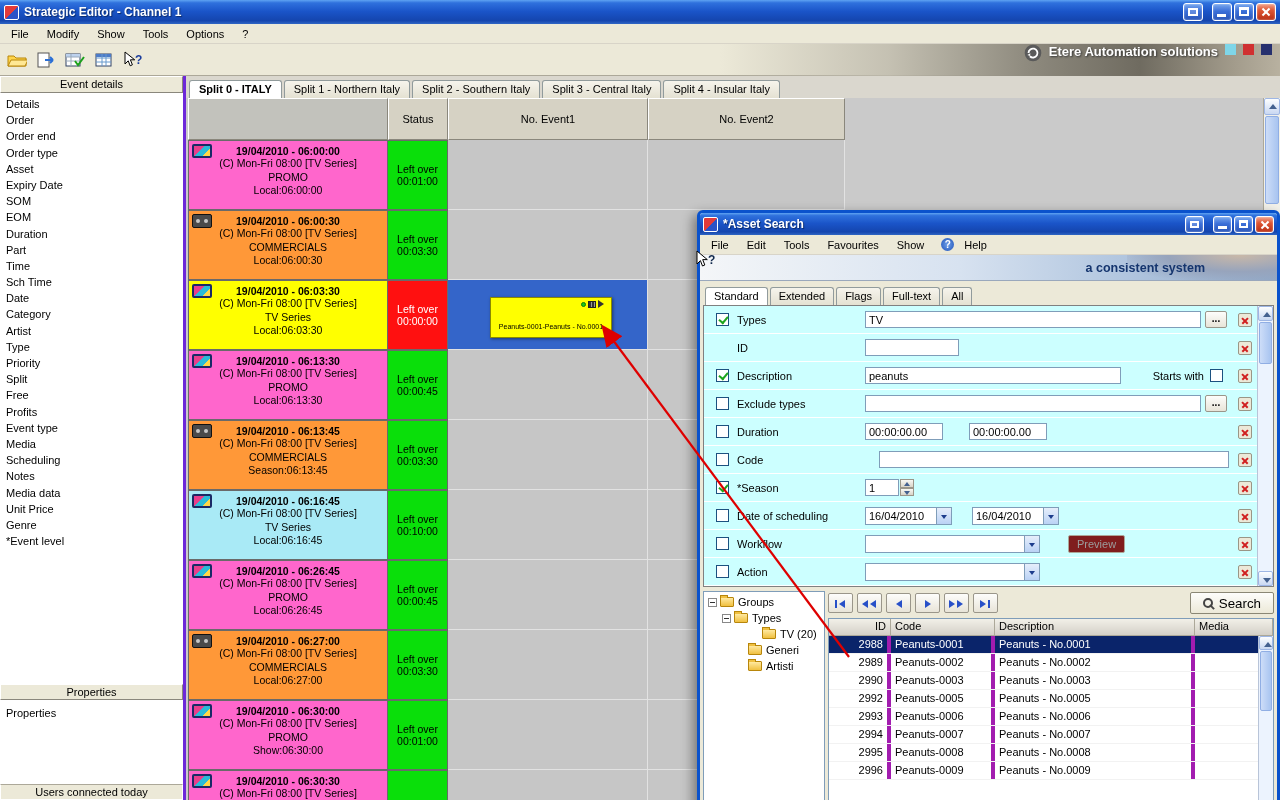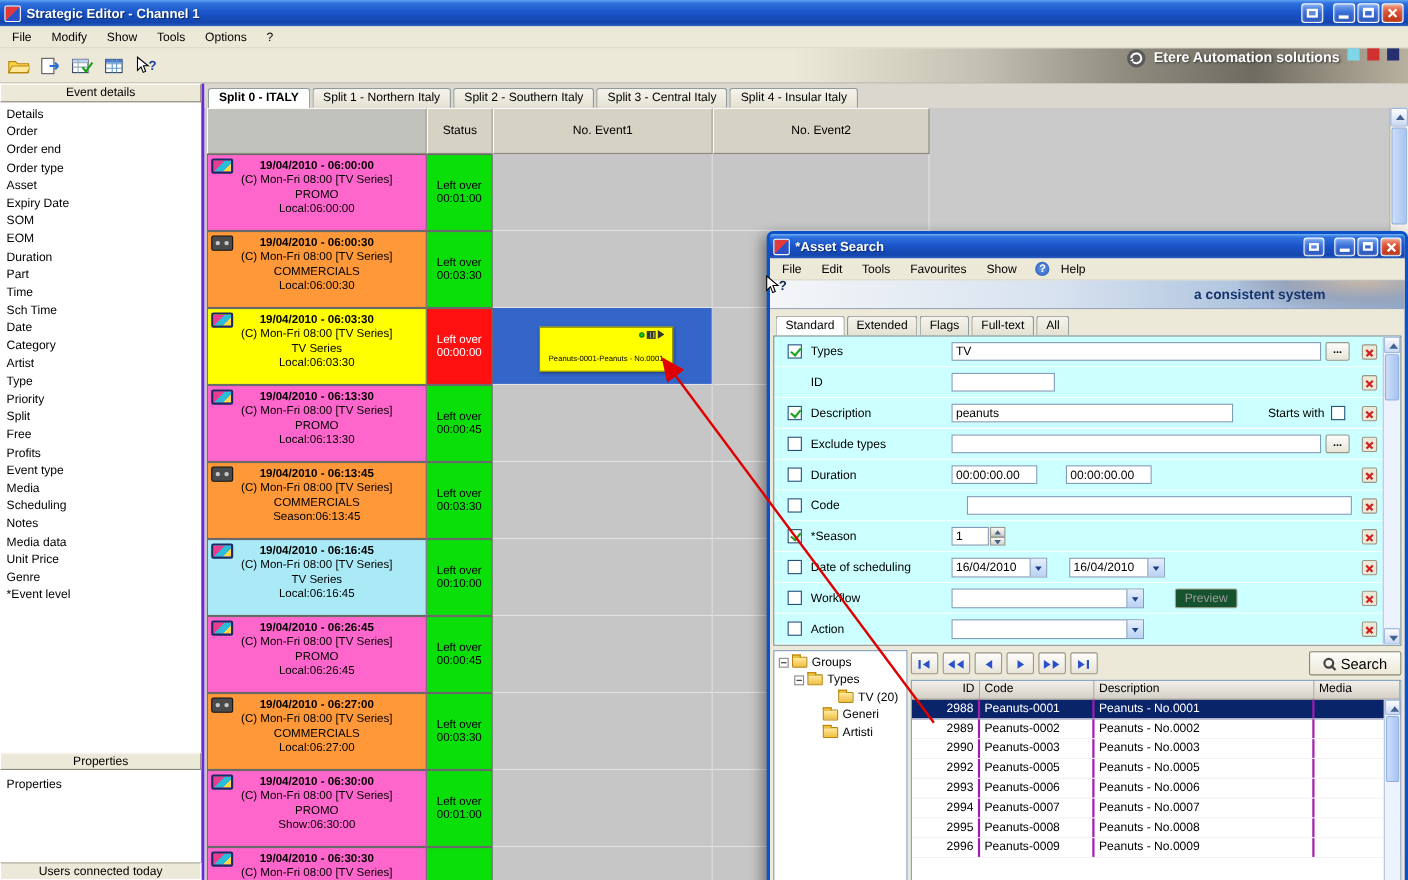--- a/index.html
+++ b/index.html
@@ -123,21 +123,21 @@
   .spin{display:inline-flex;flex-direction:column;width:14px;height:17px;margin-left:1px}
   .spin span{position:relative;flex:1;border:1px solid #9A968A;background:linear-gradient(#F8F8F4,#D8D4C8)}
   .spin .su::after{content:"";position:absolute;left:3px;top:2px;border-left:3px solid transparent;border-right:3px solid transparent;border-bottom:4px solid #44618F}
   .spin .sd::after{content:"";position:absolute;left:3px;top:2px;border-left:3px solid transparent;border-right:3px solid transparent;border-top:4px solid #44618F}
   .combo{display:inline-flex;height:18px;border:1px solid #7F9DB9;background:#fff}
   .combo .cval{width:70px;font-size:11px;line-height:16px;padding:0 3px}
   .combo.wide .cval{width:158px}
   .cbtnx{position:relative;width:15px;background:linear-gradient(#E6EEFB,#BAD2F5);border-left:1px solid #7F9DB9}
   .cbtnx::after{content:"";position:absolute;left:3.5px;top:7px;border-left:3.5px solid transparent;border-right:3.5px solid transparent;border-top:4px solid #1C3C8C}
   .sw-group{margin-left:auto;display:flex;align-items:center;gap:6px}
-  .btn-preview{height:18px;margin-left:28px;padding:0 8px;background:#14532d;border:1px solid #ACA899;border-radius:2px;color:#9C9C9C;font:11px "Liberation Sans",sans-serif}
+  .btn-preview{height:18px;margin-left:28px;padding:0 8px;background:#7f1d1d;border:1px solid #ACA899;border-radius:2px;color:#9C9C9C;font:11px "Liberation Sans",sans-serif}
   .form-scroll{position:absolute;top:0;right:0;bottom:0;width:16px;background:#ECF3FE;border-left:1px solid #B8C4D8}
   .form-scroll .sbtn{height:15px}
   .form-scroll .sthumb{top:16px;height:42px}
 
   .dlg-bottom{display:flex;gap:3px;margin-top:4px;height:226px}
   .tree{width:122px;flex:none;background:#fff;border:1px solid #7F9DB9;padding-top:2px}
   .trow{display:flex;align-items:center;height:16px;white-space:nowrap}
   .lv0{padding-left:4px}.lv1{padding-left:18px}.lv2{padding-left:32px}.lv3{padding-left:46px}
   .tbox{width:9px;height:9px;border:1px solid #888;background:#fff;margin-right:3px;position:relative;visibility:hidden;flex:none}
   .trow.exp .tbox{visibility:visible}
@@ -159,21 +159,21 @@
   .last::before{left:6px;border-top:4px solid transparent;border-bottom:4px solid transparent;border-left:6px solid #2850C8}
   .last::after{left:14px;width:2px;height:8px;background:#2850C8}
   .btn-search{margin-left:auto;height:22px;padding:0 12px;display:flex;gap:6px;align-items:center;background:linear-gradient(#FDFDFB,#ECE9D8);border:1px solid #8A8775;border-radius:2px}
   .lens{position:relative;width:10px;height:10px;border:2px solid #444;border-radius:50%;flex:none}
   .lens::after{content:"";position:absolute;right:-4px;bottom:-2px;width:6px;height:2px;background:#444;transform:rotate(45deg)}
   .results{position:relative;flex:1;border:1px solid #7F9DB9;background:#fff;overflow:hidden}
   .thead{display:flex;height:17px;background:#D4D0C8}
   .th{border-right:1px solid #ACA899;border-bottom:1px solid #ACA899;padding:1px 4px;background:linear-gradient(#F2F0E8,#D4D0C8)}
   .c-id{width:62px;flex:none;text-align:right}.c-code{width:104px;flex:none}.c-desc{width:200px;flex:none}.c-media{flex:1}
   .trr{display:flex;height:18px;line-height:17px;border-bottom:1px solid #F2F2F2}
-  .td{border-right:2px solid #a21caf;padding:0 4px;overflow:hidden;white-space:nowrap}
+  .td{border-right:4px solid #a21caf;padding:0 4px;overflow:hidden;white-space:nowrap}
   .trr.selected{background:#0A246A;color:#fff}
   .res-scroll{position:absolute;top:17px;right:0;bottom:0;width:15px;background:#ECF3FE;border-left:1px solid #B8C4D8}
   .res-scroll .sbtn{height:14px}
   .res-scroll .sthumb{top:15px;height:60px}
 
   
   .overlay{position:absolute;inset:0;z-index:50;pointer-events:none}
   .cursor-help{position:absolute;left:694px;top:250px;z-index:60;pointer-events:none}
 </style>
 </head>

